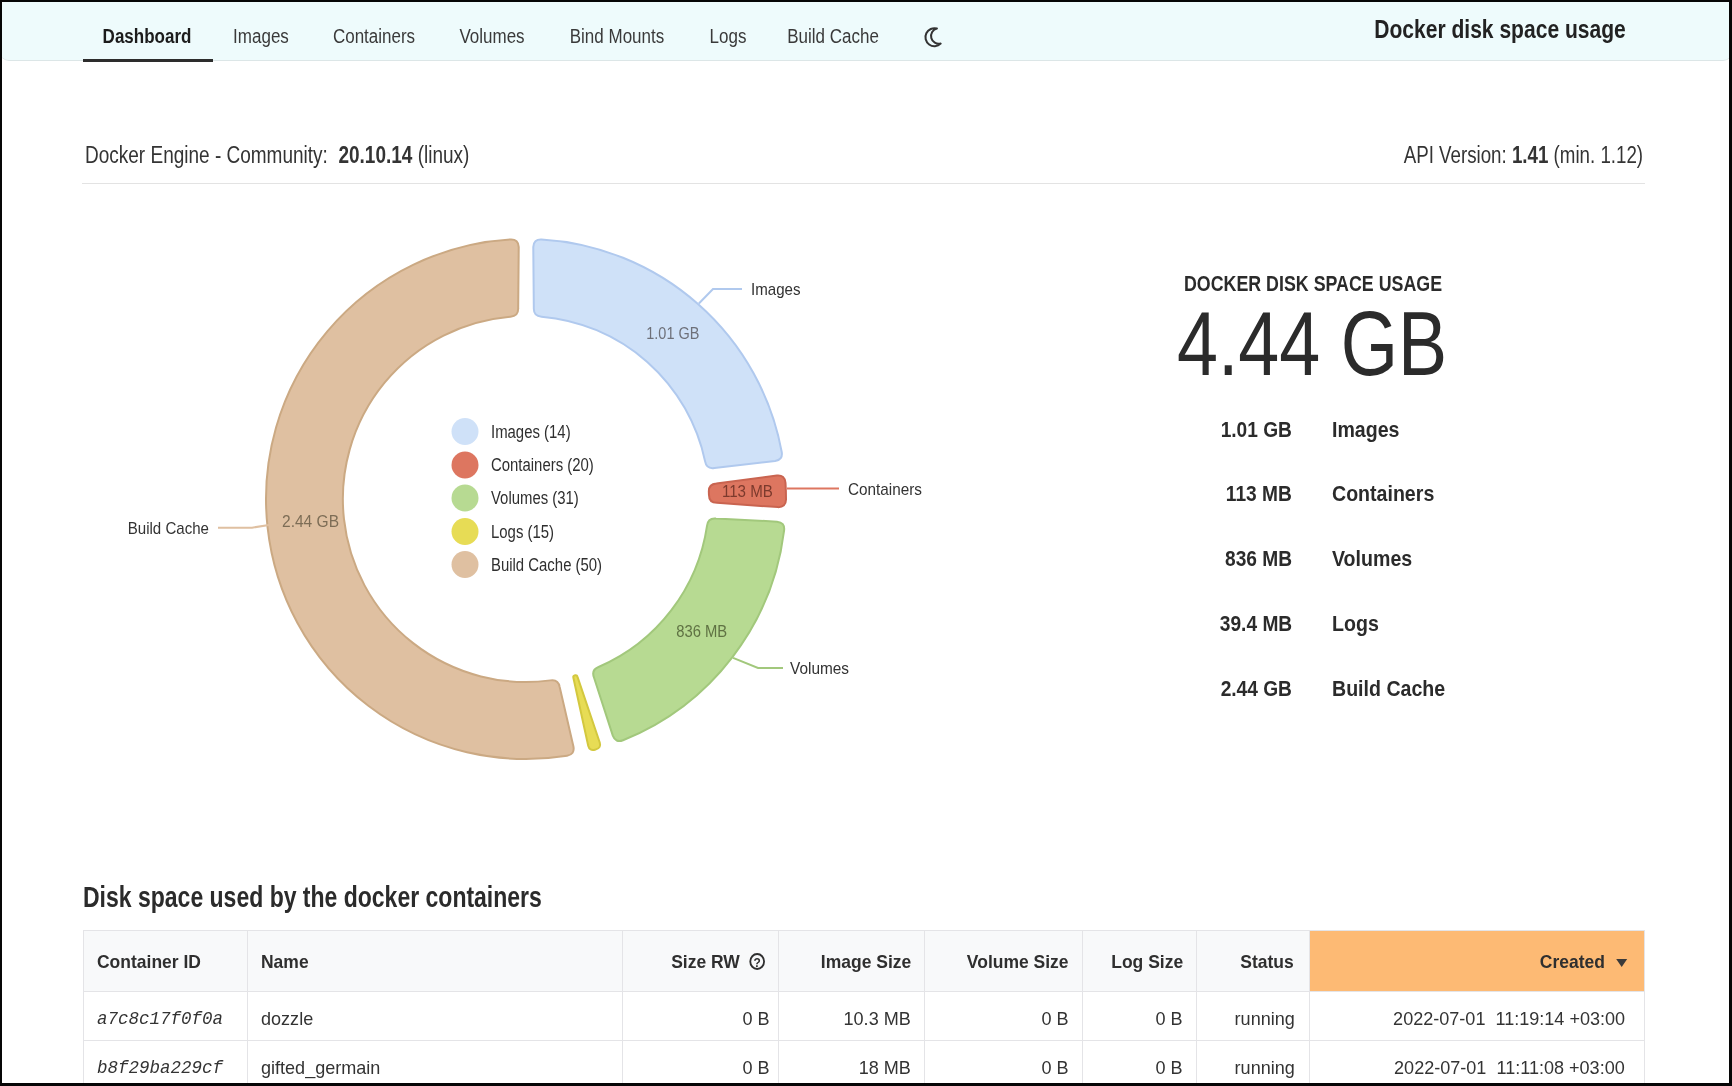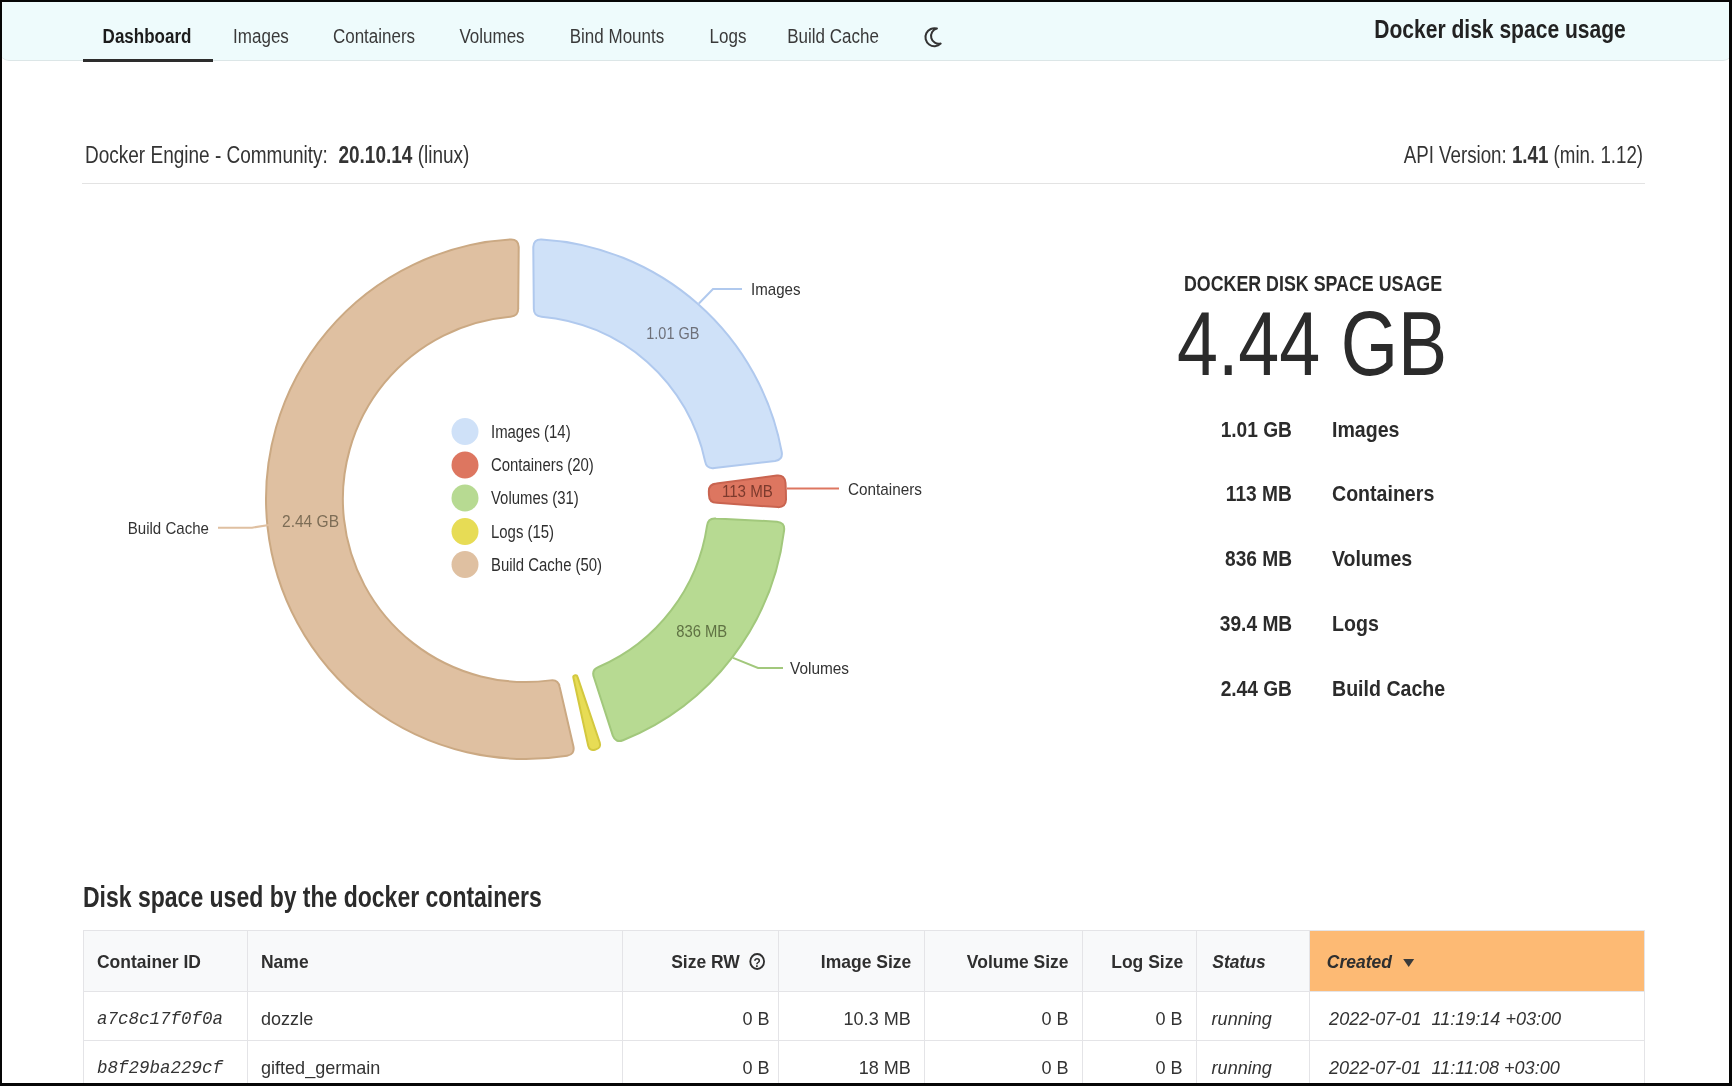--- a/index.html
+++ b/index.html
@@ -30,21 +30,21 @@
 .prow { position:absolute; left:0; top:0; width:1732px; height:32px; font-size:22px; line-height:32px; font-weight:bold; color:#2b2b2b; }
 .prow .val { position:absolute; right:440px; transform:scaleX(.87); transform-origin:100% 50%; white-space:nowrap; }
 .prow .lab { position:absolute; left:1332px; transform:scaleX(.89); transform-origin:0 50%; white-space:nowrap; }
 .h2 { position:absolute; left:83px; top:882px; font-size:29px; line-height:30px; font-weight:bold; color:#2b2b2b;
   transform:scaleX(.793); transform-origin:0 50%; white-space:nowrap; }
 .tbl { position:absolute; left:83px; top:930px; width:1562px; border-collapse:collapse; font-size:19px; color:#333;
   table-layout:fixed; }
 .tbl th { background:#f8f9fa; font-weight:bold; color:#2f2f2f; height:61px; border:1px solid #e4e4e7; padding:5px 13px 4px; }
 .tbl td { height:49px; border:1px solid #e4e4e7; padding:6px 13px 0; }
 .tbl .sorted { background:#fdba74; }
-.l { text-align:left; } .r { text-align:right;margin-left:6px; } .c { text-align:left;font-style:italic; }
+.l { text-align:left; } .r { text-align:right;margin-left:6px; } .c { text-align:right; }
 .t { display:inline-block; transform:scaleX(.95); white-space:nowrap; }
 .l .t { transform-origin:0 50%; } .r .t { transform-origin:100% 50%; } .c .t { transform-origin:50% 50%; }
 th .t { transform:scaleX(.92); }
 .mono { font-family:"Liberation Mono", monospace; font-size:17.5px; padding-left:10px; }
 .mono .t { transform:none;font-style:italic; }
 .qm { display:inline-block; width:17px; height:17px; border:2px solid #2f2f2f; border-radius:50%;
   font-size:13px; line-height:15px; text-align:center; font-weight:bold; vertical-align:1px; margin-left:5px; }
 .sarr { display:inline-block; margin-left:7px; width:0; height:0; border-left:6.5px solid transparent;
   border-right:6.5px solid transparent; border-top:8px solid #3a3a3a; vertical-align:1px; }
 </style>

